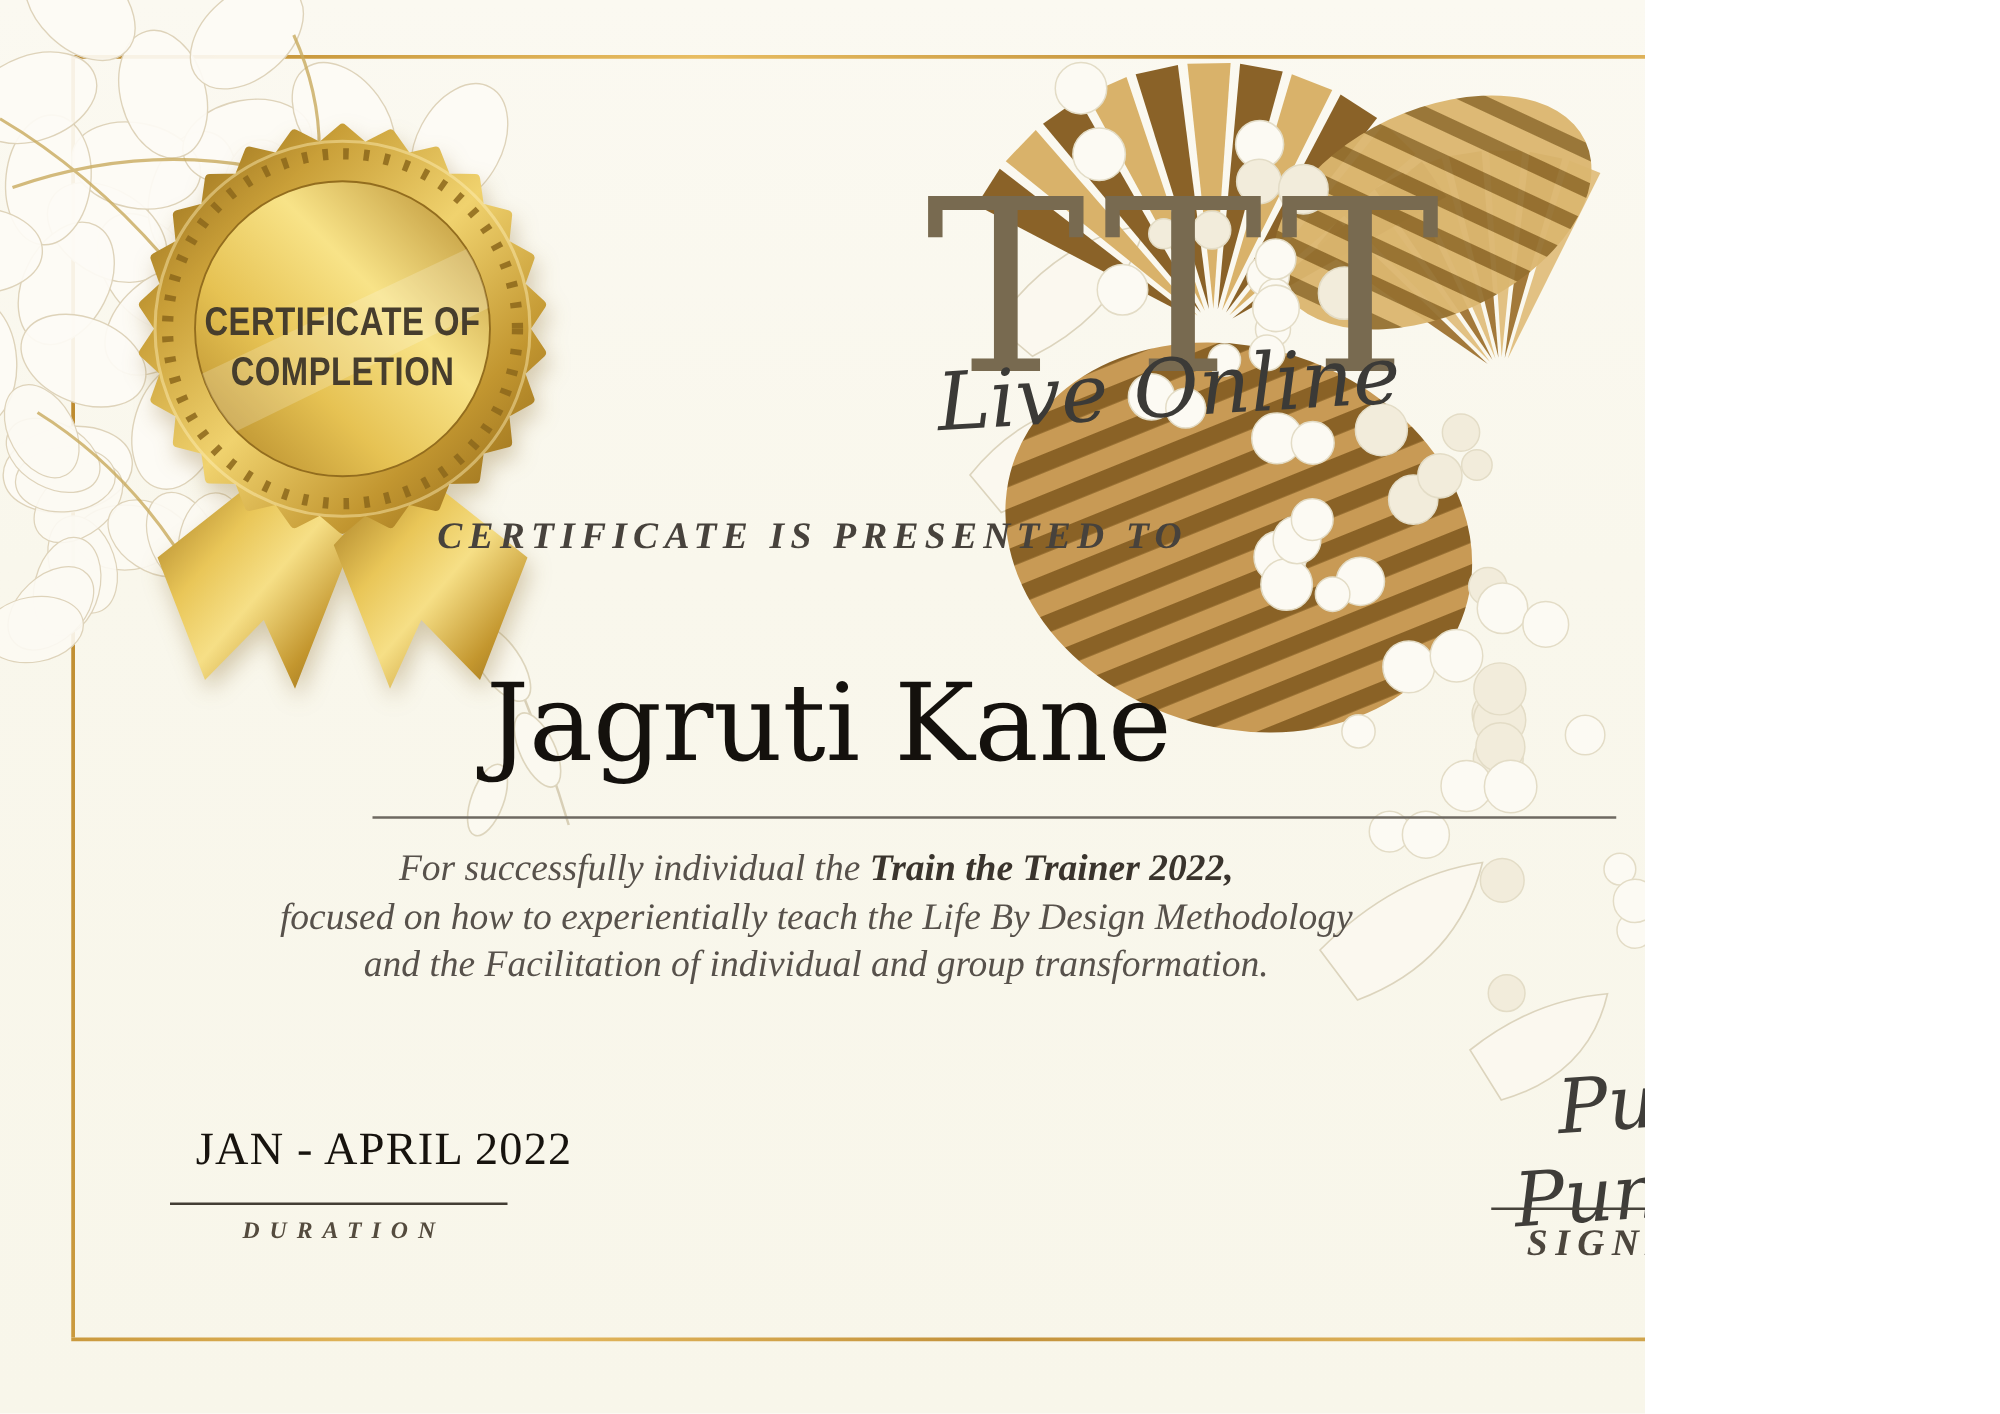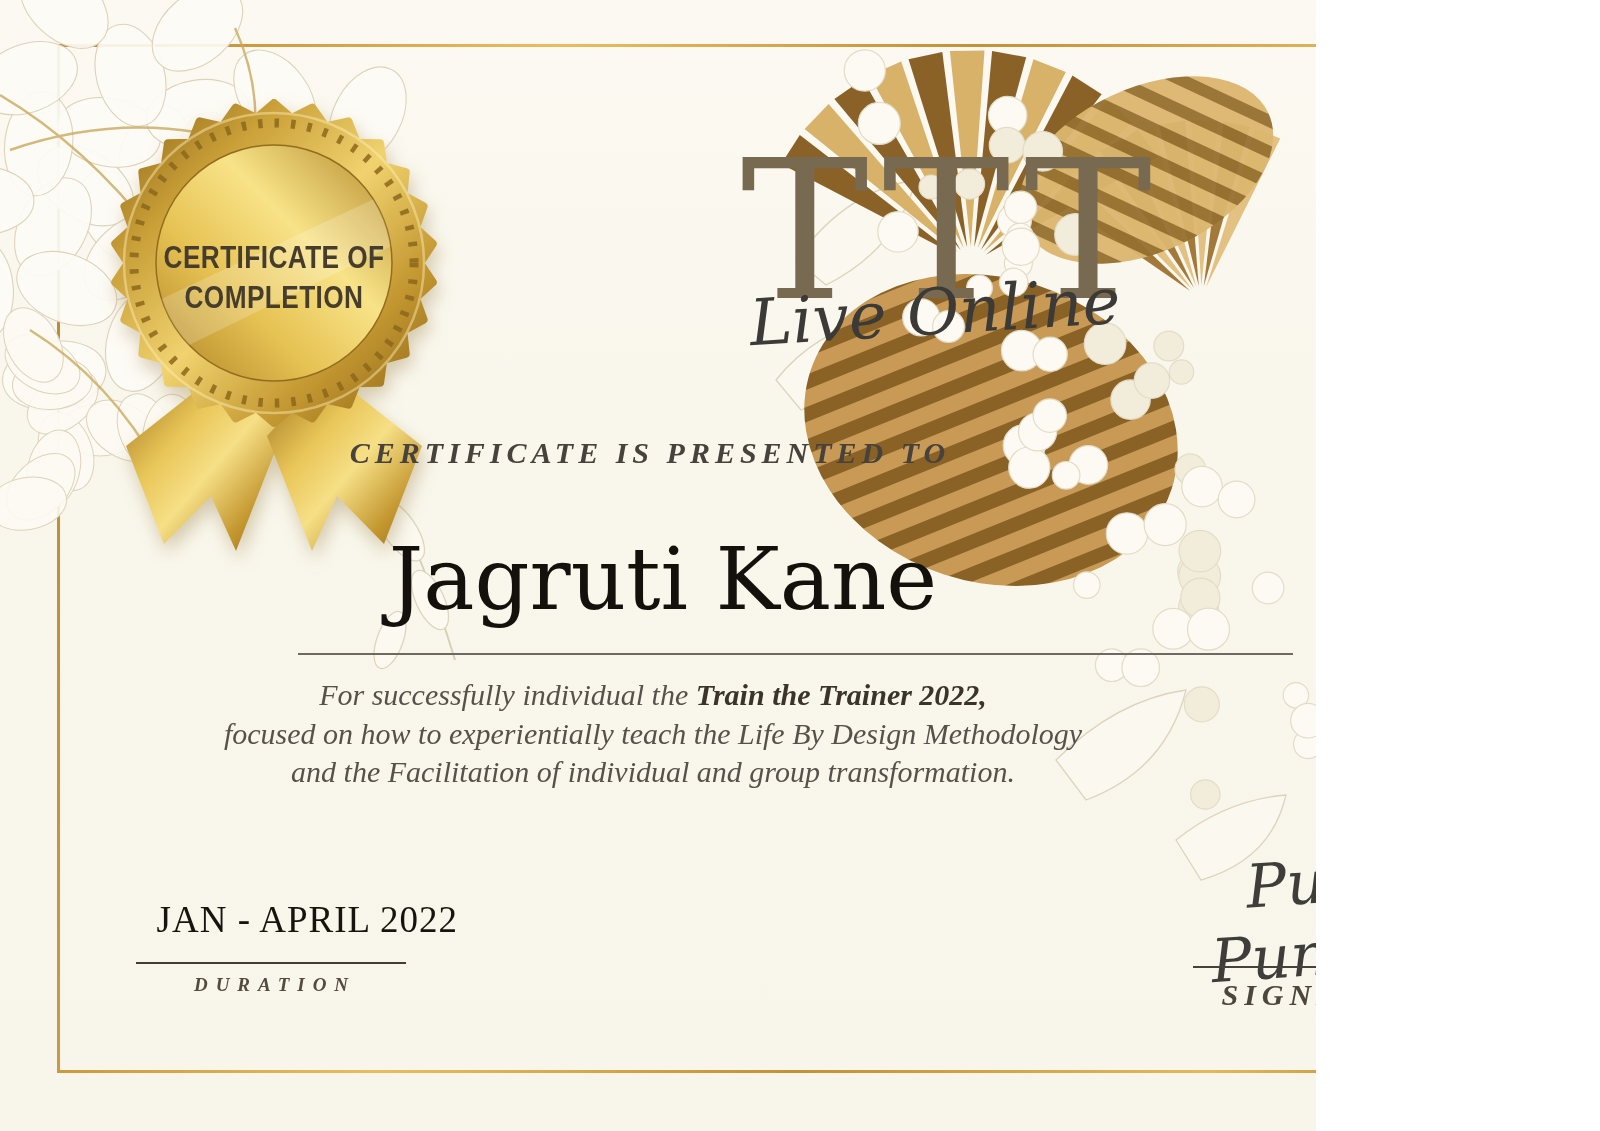--- a/index.html
+++ b/index.html
@@ -27,21 +27,21 @@
          font-family:"DejaVu Serif", serif; font-size:192px; line-height:1;
          letter-spacing:10px; color:#786a50; font-weight:500; }
 
   .live-online { left:745px; top:276px; width:380px; text-align:center;
                  font-family:"DejaVu Serif", serif; font-style:italic;
                  font-size:64px; line-height:1.15; color:#3b3a37;
                  transform:rotate(-3.5deg); }
 
   .presented { left:0; right:16px; top:412px; text-align:center;
                font-style:italic; font-weight:600; font-size:30px;
-               letter-spacing:5px; color:#47423c;margin-top:24px; }
+               letter-spacing:5px; color:#47423c; }
 
   .name { left:0; right:16px; top:536px; text-align:center;
           font-family:"DejaVu Serif", serif; font-size:86px; line-height:1;
           color:#14110d;margin-left:26px; }
 
   .name-line { left:298px; top:653px; width:995px; height:2px; background:#6e6961; }
 
   .body-text { left:100px; right:110px; top:676px; text-align:center;
                font-style:italic; font-size:30px; line-height:38.5px; color:#57514b; }
   .body-text b { font-weight:700; color:#3a342d;margin-top:23px; }

